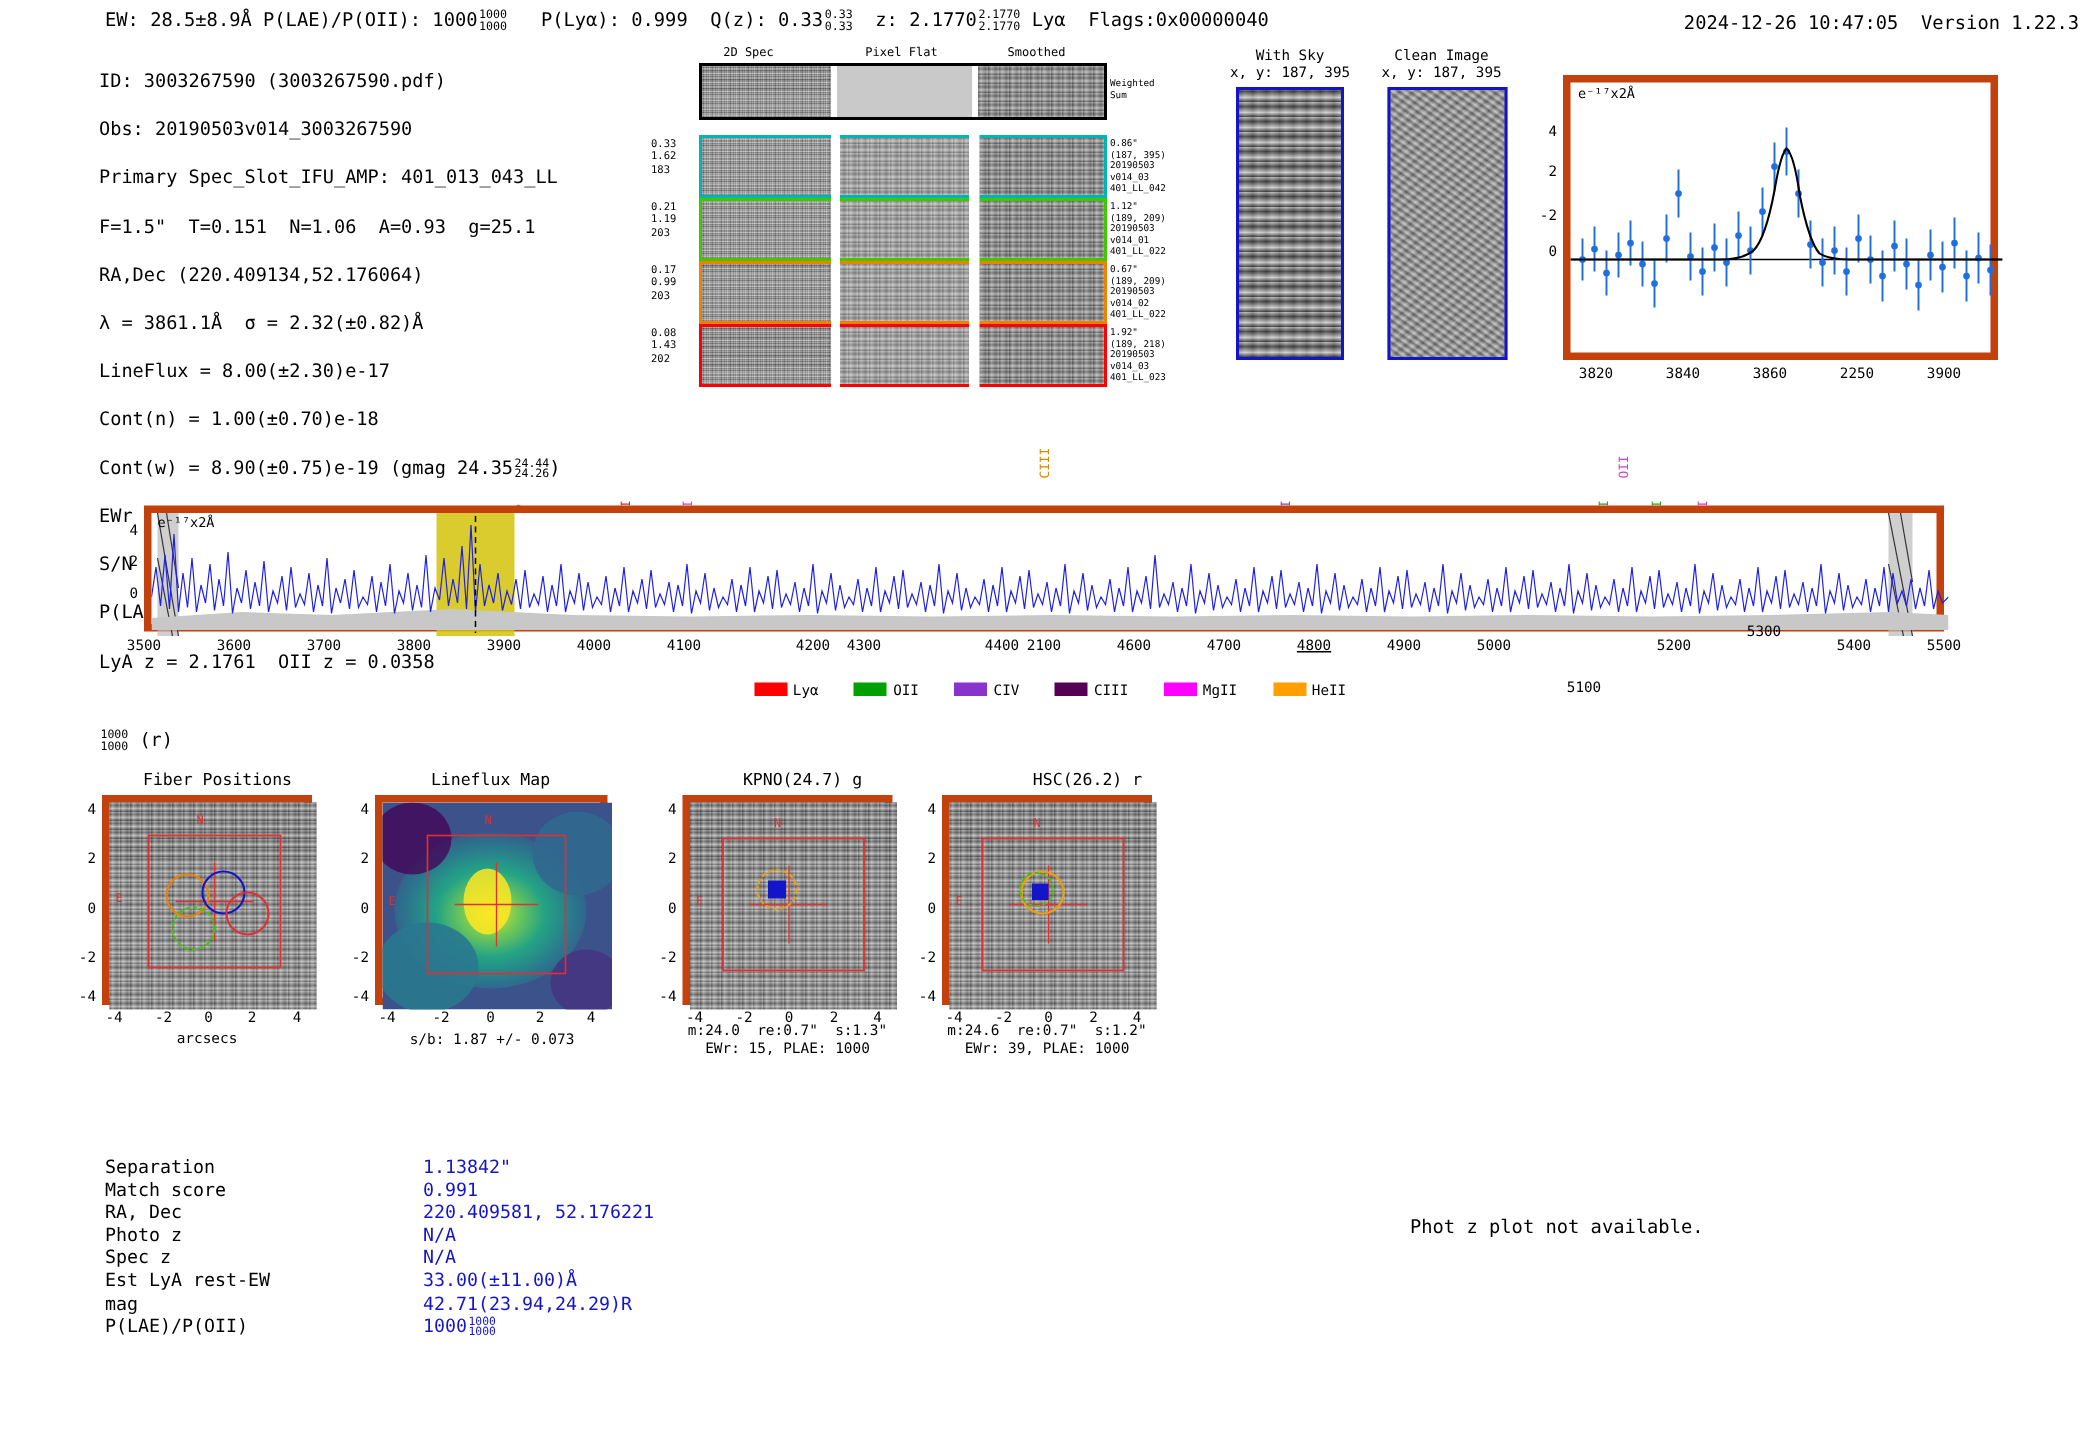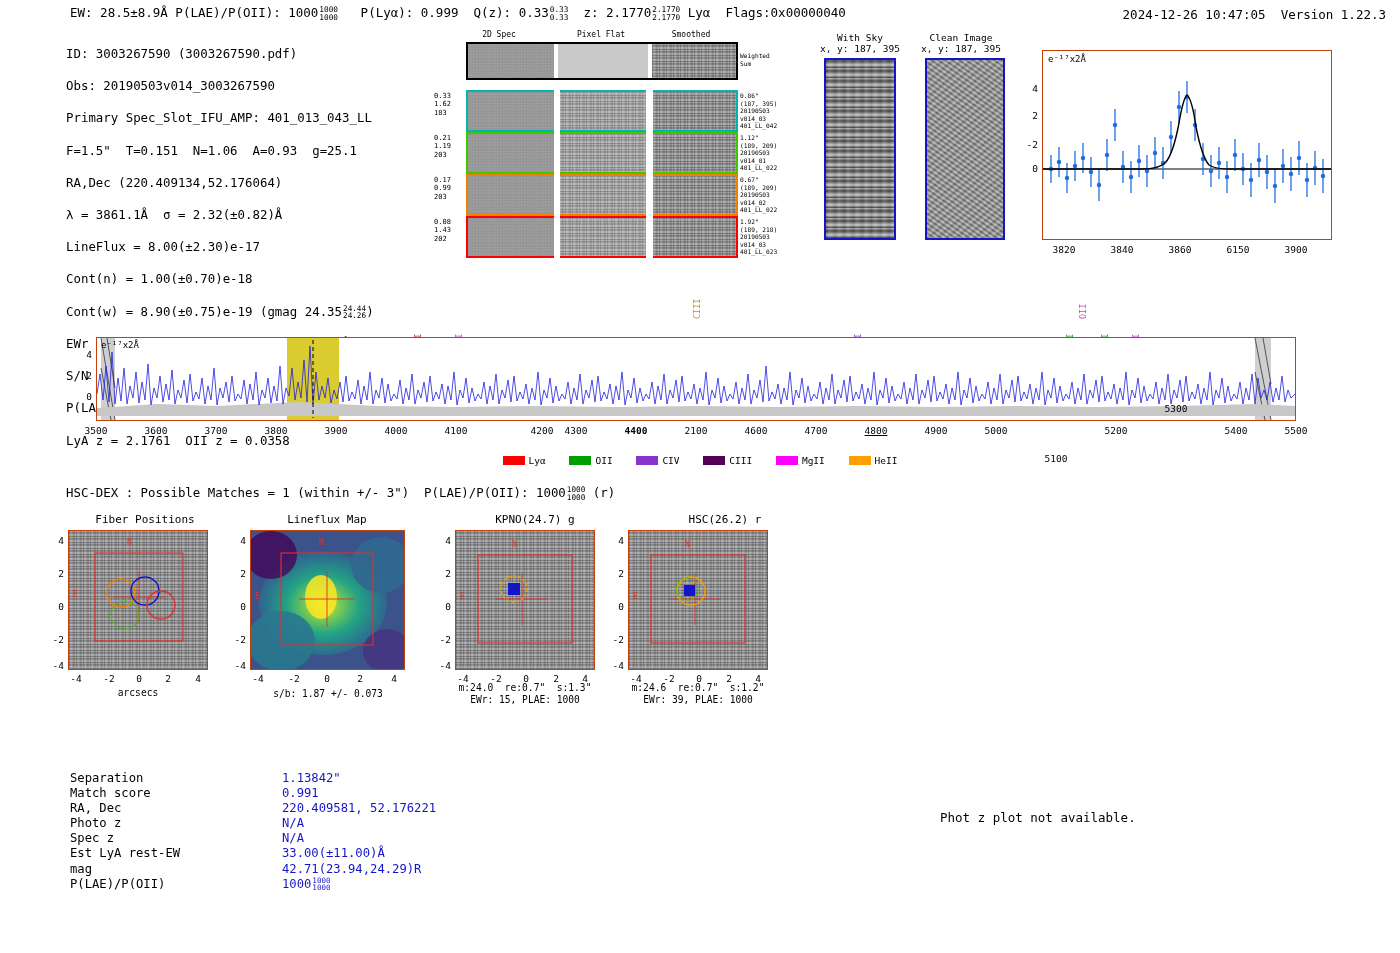--- a/index.html
+++ b/index.html
@@ -50,21 +50,21 @@
       repeating-linear-gradient(90deg, rgba(0,0,0,.25) 0px, rgba(255,255,255,.22) 4px, rgba(0,0,0,.18) 9px);
   }
   .cleantex{
     background-color:#a0a0a0;
     background-image:
       repeating-linear-gradient(35deg, rgba(0,0,0,.32) 0px, rgba(255,255,255,.30) 2px, rgba(0,0,0,.22) 4px),
       repeating-linear-gradient(-40deg, rgba(0,0,0,.28) 0px, rgba(255,255,255,.25) 3px, rgba(0,0,0,.18) 6px);
   }
 
   
-  .axisbox{position:absolute;border:1px solid #c2410c;box-sizing:border-box;background:#fff;}
+  .axisbox{position:absolute;border:5px solid #c2410c;box-sizing:border-box;background:#fff;}
   .tickx{position:absolute;font-size:9.5px;transform:translateX(-50%);}
   .ticky{position:absolute;font-size:9.5px;transform:translateY(-50%);text-align:right;}
 
   
   .linelab{position:absolute;font-size:8.5px;writing-mode:vertical-rl;transform:rotate(180deg);white-space:nowrap;}
 
   
   #spec-legend{position:absolute;top:455px;left:0;width:1400px;text-align:center;font-size:9.5px;}
   #spec-legend .item{display:inline-block;margin:0 9px;}
   #spec-legend .sw{display:inline-block;width:22px;height:9px;vertical-align:-1px;margin-right:4px;}
@@ -268,21 +268,21 @@
   </svg>
   <div class="abs" style="left:5px;top:3px;font-size:9px;">e⁻¹⁷x2Å</div>
 </div>
 <div class="ticky" style="left:1016px;top:144px;width:22px;">-2</div>
 <div class="ticky" style="left:1016px;top:168px;width:22px;">0</div>
 <div class="ticky" style="left:1016px;top:115px;width:22px;">2</div>
 <div class="ticky" style="left:1016px;top:88px;width:22px;">4</div>
 <div class="tickx" style="left:1064px;top:244px;">3820</div>
 <div class="tickx" style="left:1122px;top:244px;">3840</div>
 <div class="tickx" style="left:1180px;top:244px;">3860</div>
-<div class="tickx" style="left:1238px;top:244px;">6150</div>
+<div class="tickx" style="left:1238px;top:244px;">2250</div>
 <div class="tickx" style="left:1296px;top:244px;">3900</div>
 
 <div class="linelab" style="left:193px;top:318px;color:#d89010;height:36px;">CIV</div>
 <div class="linelab" style="left:371px;top:318px;color:#d03030;height:36px;">NV</div>
 <div class="linelab" style="left:413px;top:318px;color:#d03030;height:36px;">SiII</div>
 <div class="linelab" style="left:454px;top:318px;color:#cc44cc;height:36px;">HeII</div>
 <div class="linelab" style="left:692px;top:283px;color:#d08a00;height:36px;">CIII</div>
 <div class="linelab" style="left:657px;top:318px;color:#d03030;height:36px;">SIV</div>
 <div class="linelab" style="left:692px;top:318px;color:#22aa22;height:36px;">Hγ</div>
 <div class="linelab" style="left:816px;top:318px;color:#8844cc;height:36px;">CII</div>
@@ -359,43 +359,43 @@
 
 <div class="tickx" style="left:96px;top:425px;">3500</div>
 <div class="tickx" style="left:156px;top:425px;">3600</div>
 <div class="tickx" style="left:216px;top:425px;">3700</div>
 <div class="tickx" style="left:276px;top:425px;">3800</div>
 <div class="tickx" style="left:336px;top:425px;">3900</div>
 <div class="tickx" style="left:396px;top:425px;">4000</div>
 <div class="tickx" style="left:456px;top:425px;">4100</div>
 <div class="tickx" style="left:542px;top:425px;">4200</div>
 <div class="tickx" style="left:576px;top:425px;">4300</div>
-<div class="tickx" style="left:636px;top:425px;font-weight:bold;">4400</div>
+<div class="tickx" style="left:668px;top:425px;">4400</div>
 <div class="tickx" style="left:696px;top:425px;">2100</div>
 <div class="tickx" style="left:756px;top:425px;">4600</div>
 <div class="tickx" style="left:816px;top:425px;">4700</div>
 <div class="tickx" style="left:876px;top:425px;text-decoration:underline;">4800</div>
 <div class="tickx" style="left:936px;top:425px;">4900</div>
 <div class="tickx" style="left:996px;top:425px;">5000</div>
 <div class="tickx" style="left:1056px;top:425px;margin-top:28px;">5100</div>
 <div class="tickx" style="left:1116px;top:425px;">5200</div>
-<div class="tickx" style="left:1176px;top:403px;">5300</div>
+<div class="tickx" style="left:1176px;top:416px;">5300</div>
 <div class="tickx" style="left:1236px;top:425px;">5400</div>
 <div class="tickx" style="left:1296px;top:425px;">5500</div>
 
 <div id="spec-legend">
   <span class="item"><span class="sw" style="background:#ff0000;"></span><span>Lyα</span></span>
   <span class="item"><span class="sw" style="background:#00a000;"></span><span>OII</span></span>
   <span class="item"><span class="sw" style="background:#8833cc;"></span><span>CIV</span></span>
   <span class="item"><span class="sw" style="background:#550055;"></span><span>CIII</span></span>
   <span class="item"><span class="sw" style="background:#ff00ff;"></span><span>MgII</span></span>
   <span class="item"><span class="sw" style="background:#ffa000;"></span><span>HeII</span></span>
 </div>
 
-<div id="hsc-line"><span>HSC-DEX : Possible Matches = 1 (within +/- 3")  P(LAE)/P(OII): 1000</span><span class="frac"><span>1000</span><span>1000</span></span>&nbsp;<span>(r)</span></div>
+<div id="hsc-line"><span class="frac"><span>1000</span><span>1000</span></span>&nbsp;<span>(r)</span></div>
 
 <div class="panel-title" style="left:65px;top:513px;">Fiber Positions</div>
 <div class="axisbox" style="left:68px;top:530px;width:140px;height:140px;">
   <div class="abs noise2" style="left:0;top:0;width:138px;height:138px;"></div>
   <svg width="138" height="138" viewBox="0 0 138 138" style="position:absolute;left:0;top:0;">
     <rect x="26" y="22" width="88" height="88" fill="none" stroke="#e03030" stroke-width="1.2"></rect>
     <line x1="70" y1="40" x2="70" y2="92" stroke="#e03030" stroke-width="0.9"></line>
     <line x1="44" y1="66" x2="96" y2="66" stroke="#e03030" stroke-width="0.9"></line>
     <circle cx="52" cy="62" r="14" fill="none" stroke="#f08000" stroke-width="1.4"></circle>
     <circle cx="76" cy="60" r="14" fill="none" stroke="#1414c8" stroke-width="1.4"></circle>

